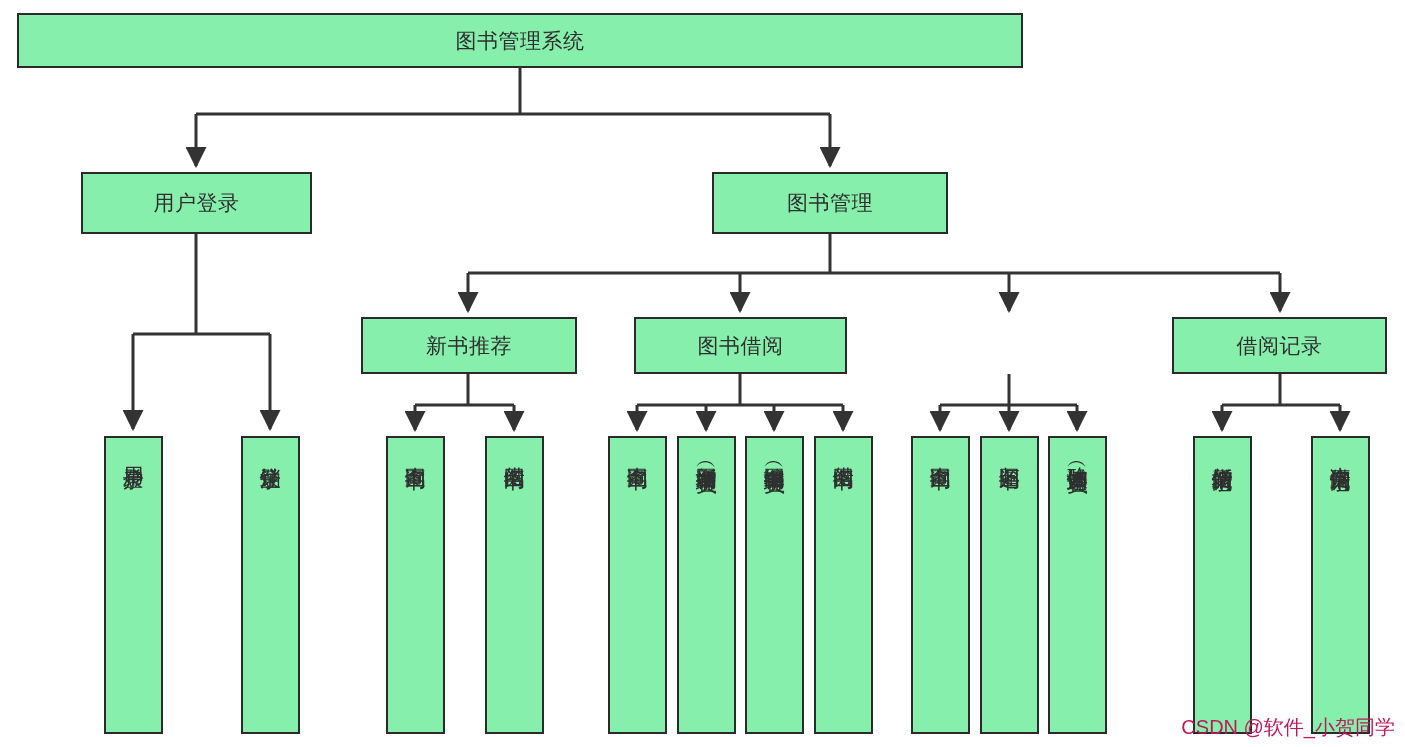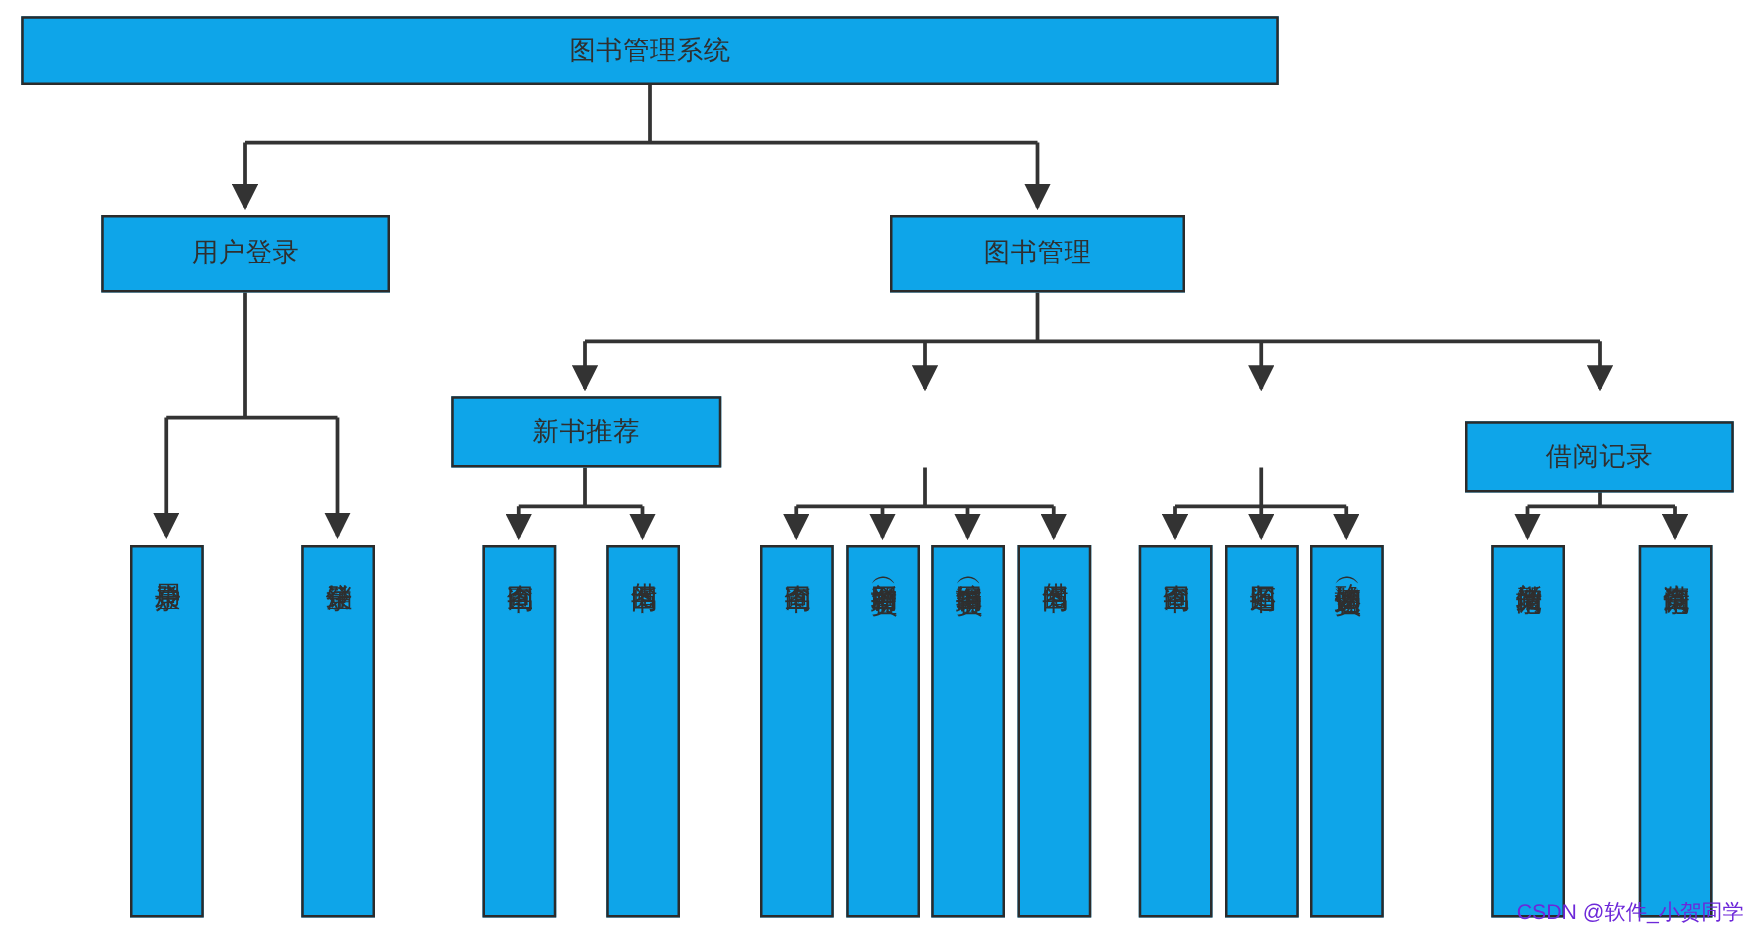--- a/index.html
+++ b/index.html
@@ -21,21 +21,21 @@
     position: absolute;
     left: 0;
     top: 0;
     width: 1405px;
     height: 747px;
     pointer-events: none;
   }
   .node {
     position: absolute;
     box-sizing: border-box;
-    background: #0ea5e9;
+    background: #86efac;
     border: 2px solid #2b2b2b;
     display: flex;
     align-items: center;
     justify-content: center;
     color: #2e2e2e;
     z-index: 2;
   }
   .node .label {
     display: block;
     text-align: center;
@@ -56,22 +56,22 @@
     text-orientation: upright;
     font-size: 21px;
     line-height: 1.22;
     letter-spacing: 1px;
     white-space: nowrap;
   }
   .watermark {
     position: absolute;
     right: 10px;
     bottom: 6px;
-    font-size: 17px;
-    color: #6d28d9;
+    font-size: 20px;
+    color: #be185d;
     white-space: nowrap;
     z-index: 5;
   }
 </style>
 </head>
 <body>
 
 <div id="canvas">
 
   <svg id="edges" viewBox="0 0 1405 747" width="1405" height="747" xmlns="http://www.w3.org/2000/svg">
@@ -133,23 +133,26 @@
   </div>
 
   <div class="node h" style="left:361px; top:317px; width:216px; height:57px;">
     <span class="label">新书推荐</span>
   </div>
 
   <div class="node h" style="left:712px; top:172px; width:236px; height:62px;">
     <span class="label">图书管理</span>
   </div>
 
-
-
-  <div class="node h" style="left:1172px; top:317px; width:215px; height:57px;margin-top:20px;">
+  <div class="node h" style="left:634px; top:317px; width:213px; height:57px;">
+    <span class="label">图书借阅</span>
+  </div>
+
+
+  <div class="node h" style="left:1172px; top:317px; width:215px; height:57px;">
     <span class="label">借阅记录</span>
   </div>
 
   <div class="node v" style="left:104px; top:436px; width:59px; height:298px;">
     <span class="label">用户登录</span>
   </div>
 
   <div class="node v" style="left:241px; top:436px; width:59px; height:298px;">
     <span class="label">注销登录</span>
   </div>

